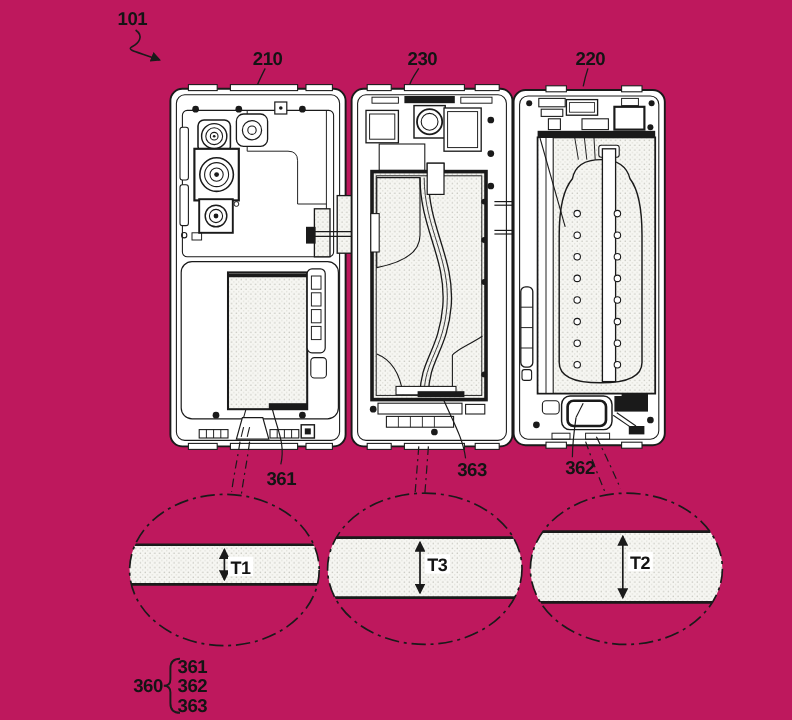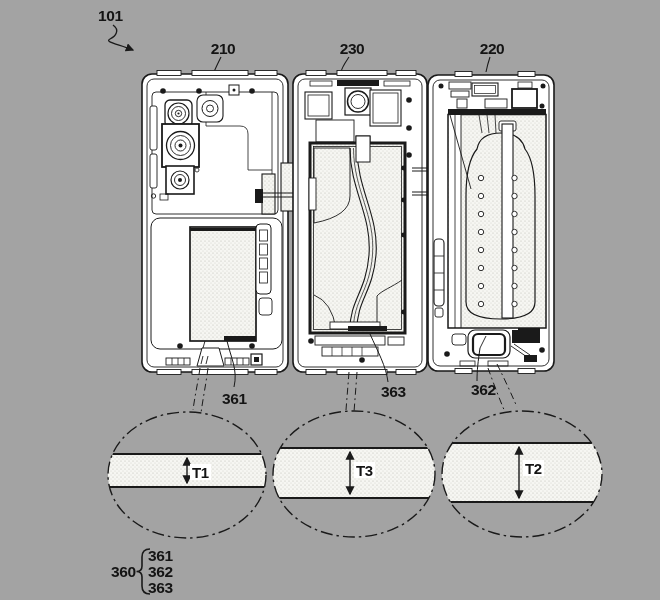--- a/index.html
+++ b/index.html
@@ -1,16 +1,16 @@
 <!DOCTYPE html>
 <html><head>
 <meta charset="utf-8">
 <style>
   html,body{margin:0;padding:0;background:#fff;}
-  .stage{position:relative;width:660px;height:600px;background:#a3a3a3;overflow:hidden;
+  .stage{position:relative;width:660px;height:600px;background:#be185d;overflow:hidden;
          font-family:"Liberation Sans",sans-serif;text-decoration:underline;}
   svg text{font-family:"Liberation Sans",sans-serif;font-weight:700;fill:#141414;}
   svg text.ref{font-size:15.5px;letter-spacing:-0.4px;}
   svg text.dim{font-size:15px;letter-spacing:-0.4px;}
   .s {stroke:#1a1a1a;fill:none;}
   .sw{stroke:#1a1a1a;fill:#ffffff;}
   .sp{stroke:#1a1a1a;fill:url(#stip);}
   .k {fill:#1a1a1a;stroke:none;}
   .dd {stroke:#1a1a1a;fill:none;stroke-dasharray:12 4 2.5 4;}
   .dd2{stroke:#1a1a1a;fill:none;stroke-dasharray:7 3.5 1.8 3.5;}

